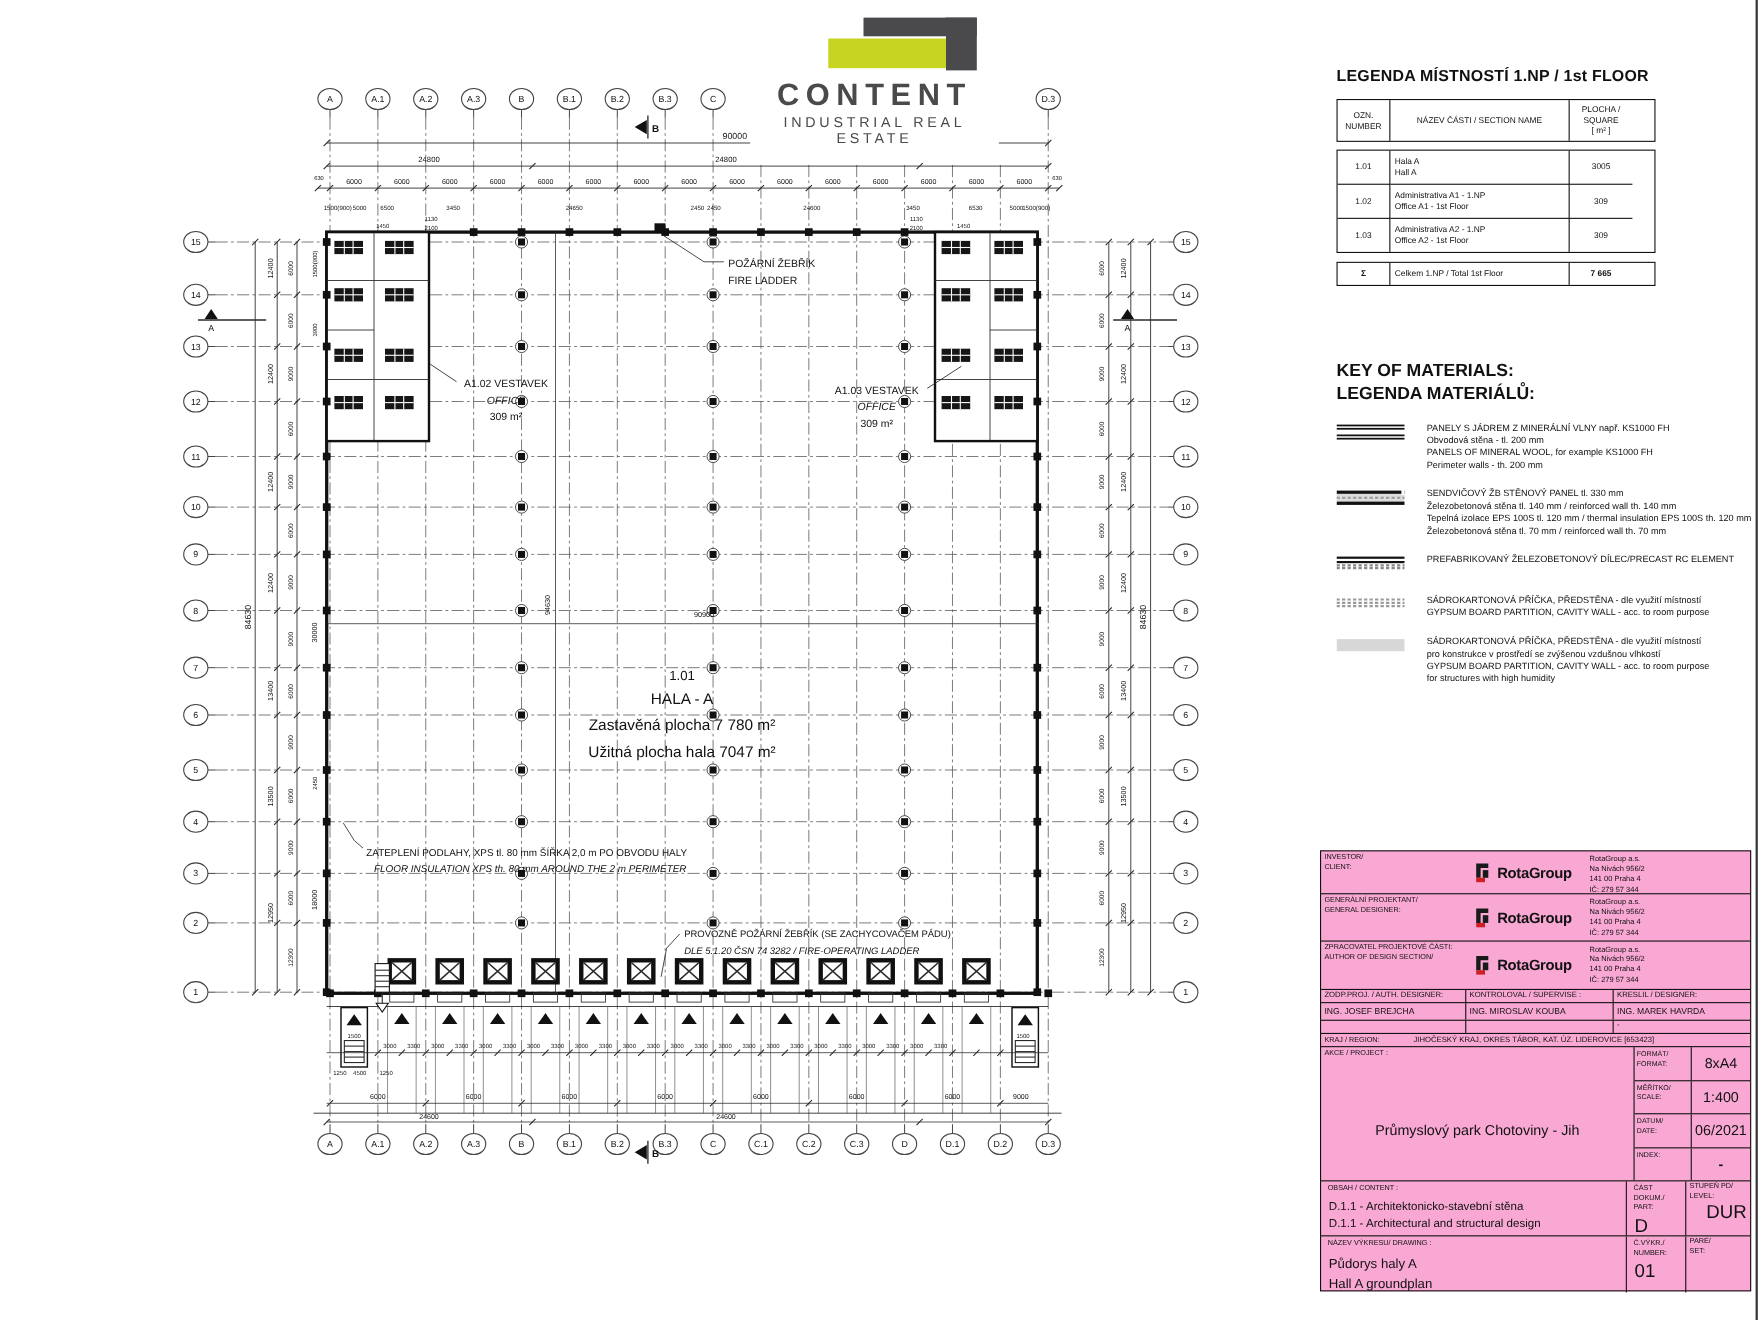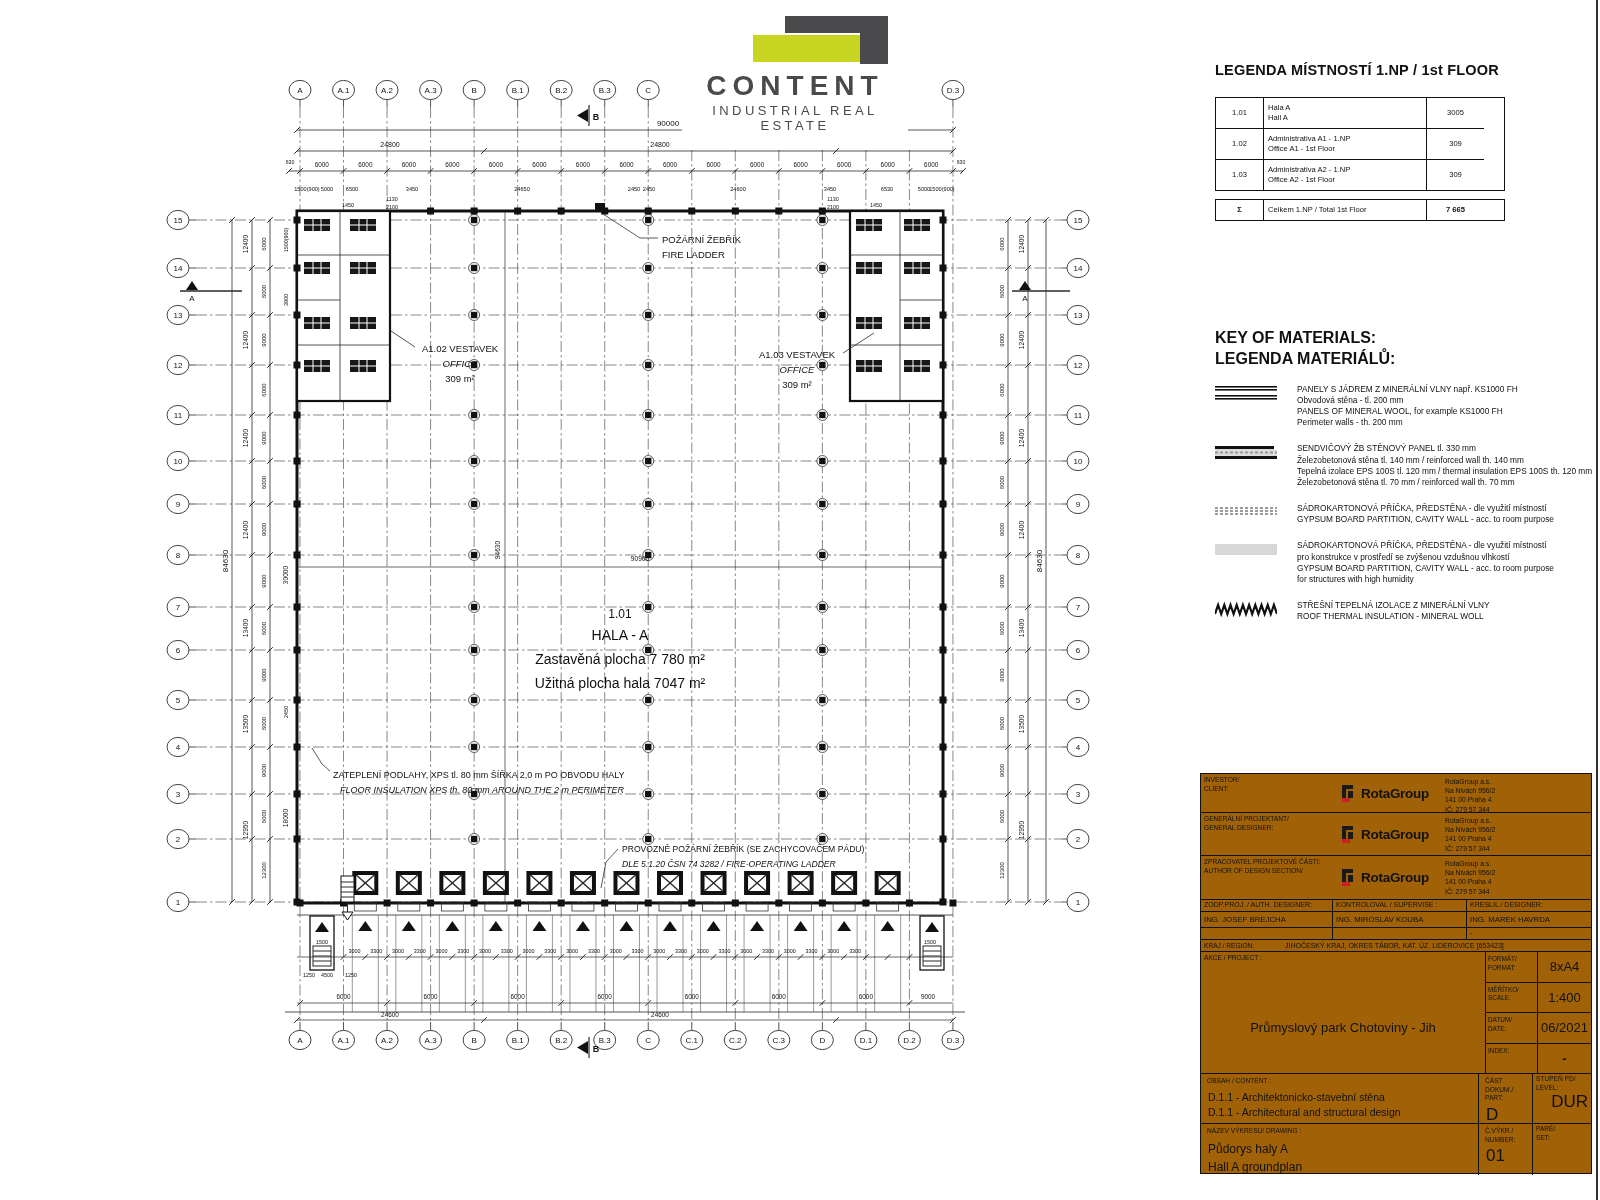--- a/index.html
+++ b/index.html
@@ -32,21 +32,21 @@
 
   
   .ml{left:1215px;top:328px;width:380px;background:#fff}
   .ml-title{font-size:16px;font-weight:bold;line-height:1.3}
   .ml-items{margin-top:14px}
   .mat{display:flex;margin-bottom:15px}
   .mat-sym{flex:0 0 66px;padding-top:1px}
   .mat-txt{font-size:8.3px;line-height:1.35;padding-left:16px;white-space:nowrap}
 
   
-  .tb{left:1200px;top:773px;width:392px;height:401px;border:1.8px solid #111;background:#a16207;font-size:7px;box-sizing:border-box}
+  .tb{left:1200px;top:773px;width:392px;height:401px;border:1.8px solid #111;background:#f9a8d4;font-size:7px;box-sizing:border-box}
   .tb-row{display:flex;border-bottom:1px solid #111;box-sizing:border-box}
   .tb-lab{font-size:6.6px;line-height:1.3;padding:2px 3px}
   .tb-colL{flex:0 0 118px}
   .tb-logo{flex:0 0 118px;display:flex;align-items:center;justify-content:center}
   .tb-addr{flex:1;font-size:6.8px;line-height:1.35;padding:3px 2px}
   .rg{display:flex;align-items:center;gap:5px}
   .rg-name{font-weight:bold;font-size:13.5px;letter-spacing:-.3px}
   .tb-p{flex:1;border-right:1px solid #111;padding:1px 3px;box-sizing:border-box}
   .tb-p:last-child{border-right:none}
   .tb-name{font-size:7.8px;padding:3px 3px}
@@ -914,20 +914,34 @@
     <div class="lm-bar" style="background: rgb(74, 74, 77);"></div>
     <div class="lm-stub" style="background: rgb(74, 74, 77);"></div>
     <div class="lm-lime" style="background: rgb(199, 212, 32);"></div>
   </div>
   <div class="logo-title" style="color: rgb(74, 74, 77);">CONTENT</div>
   <div class="logo-sub" style="color: rgb(74, 74, 77);">INDUSTRIAL REAL ESTATE</div>
 </div>
 
 <div class="abs rl">
   <div class="rl-title">LEGENDA MÍSTNOSTÍ 1.NP / 1st FLOOR</div>
+  <div class="rl-grid rl-head">
+    <div class="rl-c">
+      <span>OZN.</span>
+      <span>NUMBER</span>
+    </div>
+    <div class="rl-c">
+      <span>NÁZEV ČÁSTI / SECTION NAME</span>
+    </div>
+    <div class="rl-c">
+      <span>PLOCHA /</span>
+      <span>SQUARE</span>
+      <span>[ m² ]</span>
+    </div>
+  </div>
   <div style="height:7px"></div>
   <div class="rl-grid rl-body">
     <div class="rl-c">1.01</div>
     <div>
       <span>Hala A</span>
       <span>Hall A</span>
     </div>
     <div class="rl-c">3005</div>
     <div class="rl-c">1.02</div>
     <div>
@@ -979,49 +993,51 @@
           </svg></div>
         <div class="mat-txt">
           <div>SENDVIČOVÝ ŽB STĚNOVÝ PANEL tl. 330 mm</div>
           <div>Železobetonová stěna tl. 140 mm / reinforced wall th. 140 mm</div>
           <div>Tepelná izolace EPS 100S tl. 120 mm / thermal insulation EPS 100S th. 120 mm</div>
           <div>Železobetonová stěna tl. 70 mm / reinforced wall th. 70 mm</div>
         </div>
       </div>
       <div class="mat">
         <div class="mat-sym"><svg width="62" height="16">
+            <rect x="0" y="2" width="62" height="2" fill="#111"></rect>
+            <rect x="0" y="6" width="62" height="2" fill="#111"></rect>
+            <line x1="0" y1="10" x2="62" y2="10" stroke="#888" stroke-width="2" stroke-dasharray="3 2"></line>
+            <line x1="0" y1="12.5" x2="62" y2="12.5" stroke="#888" stroke-width="2" stroke-dasharray="3 2"></line>
+          </svg></div>
+        <div class="mat-txt">
+          <div>PREFABRIKOVANÝ ŽELEZOBETONOVÝ DÍLEC/PRECAST RC ELEMENT</div>
+        </div>
+      </div>
+      <div class="mat">
+        <div class="mat-sym"><svg width="62" height="16">
             <line x1="0" y1="4" x2="62" y2="4" stroke="#9a9a9a" stroke-width="2" stroke-dasharray="3 2"></line>
             <line x1="0" y1="7" x2="62" y2="7" stroke="#9a9a9a" stroke-width="2" stroke-dasharray="3 2"></line>
             <line x1="0" y1="10" x2="62" y2="10" stroke="#9a9a9a" stroke-width="2" stroke-dasharray="3 2"></line>
           </svg></div>
         <div class="mat-txt">
           <div>SÁDROKARTONOVÁ PŘÍČKA, PŘEDSTĚNA - dle využití místností</div>
           <div>GYPSUM BOARD PARTITION, CAVITY WALL - acc. to room purpose</div>
         </div>
       </div>
       <div class="mat">
         <div class="mat-sym"><svg width="62" height="16">
             <rect x="0" y="3" width="62" height="11" fill="#d7d7d7"></rect>
           </svg></div>
         <div class="mat-txt">
           <div>SÁDROKARTONOVÁ PŘÍČKA, PŘEDSTĚNA - dle využití místností</div>
           <div>pro konstrukce v prostředí se zvýšenou vzdušnou vlhkostí</div>
           <div>GYPSUM BOARD PARTITION, CAVITY WALL - acc. to room purpose</div>
           <div>for structures with high humidity</div>
         </div>
       </div>
-      <div class="mat">
-        <div class="mat-sym"><svg width="62" height="16">
-            <path d="M0 13 l3.1 -9 l3.1 9 l3.1 -9 l3.1 9 l3.1 -9 l3.1 9 l3.1 -9 l3.1 9 l3.1 -9 l3.1 9 l3.1 -9 l3.1 9 l3.1 -9 l3.1 9 l3.1 -9 l3.1 9 l3.1 -9 l3.1 9 l3.1 -9 l3.1 9" stroke="#111" stroke-width="2.2" fill="none"></path>
-          </svg></div>
-        <div class="mat-txt">
-          <div>STŘEŠNÍ TEPELNÁ IZOLACE Z MINERÁLNÍ VLNY</div>
-          <div>ROOF THERMAL INSULATION - MINERAL WOLL</div>
-        </div>
-      </div>
     </div>
 </div>
 
 <div class="abs tb">
 
   <div class="tb-row" style="height:39px">
     <div class="tb-colL tb-lab">
       <div>INVESTOR/</div>
       <div>CLIENT:</div>
     </div>

